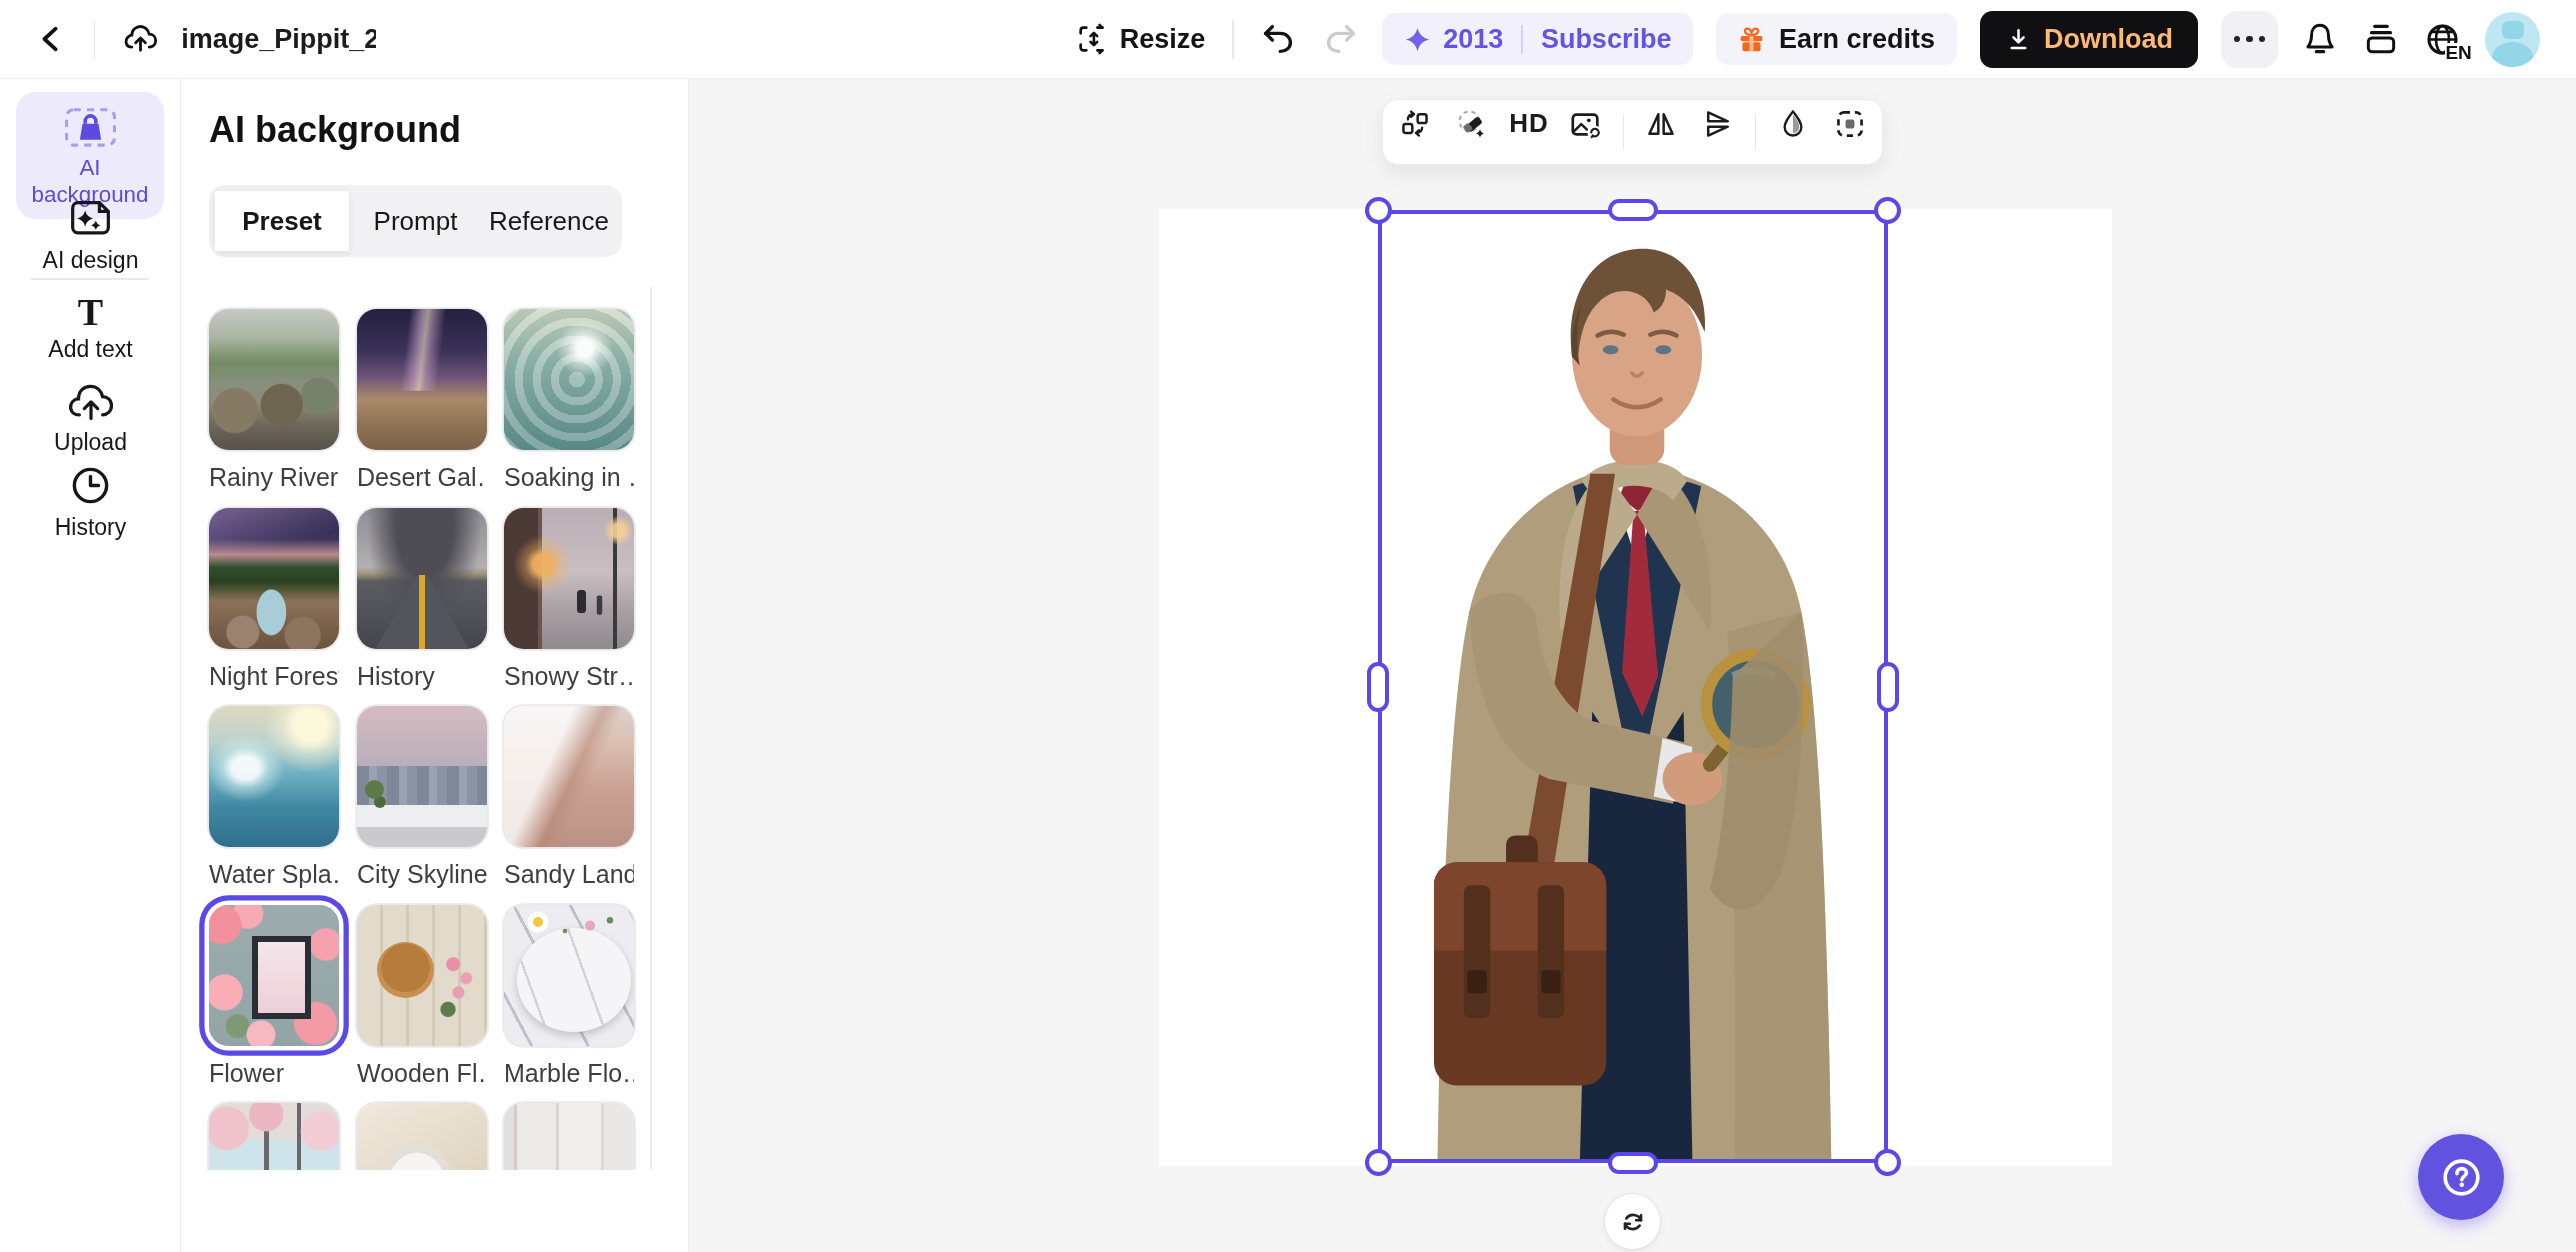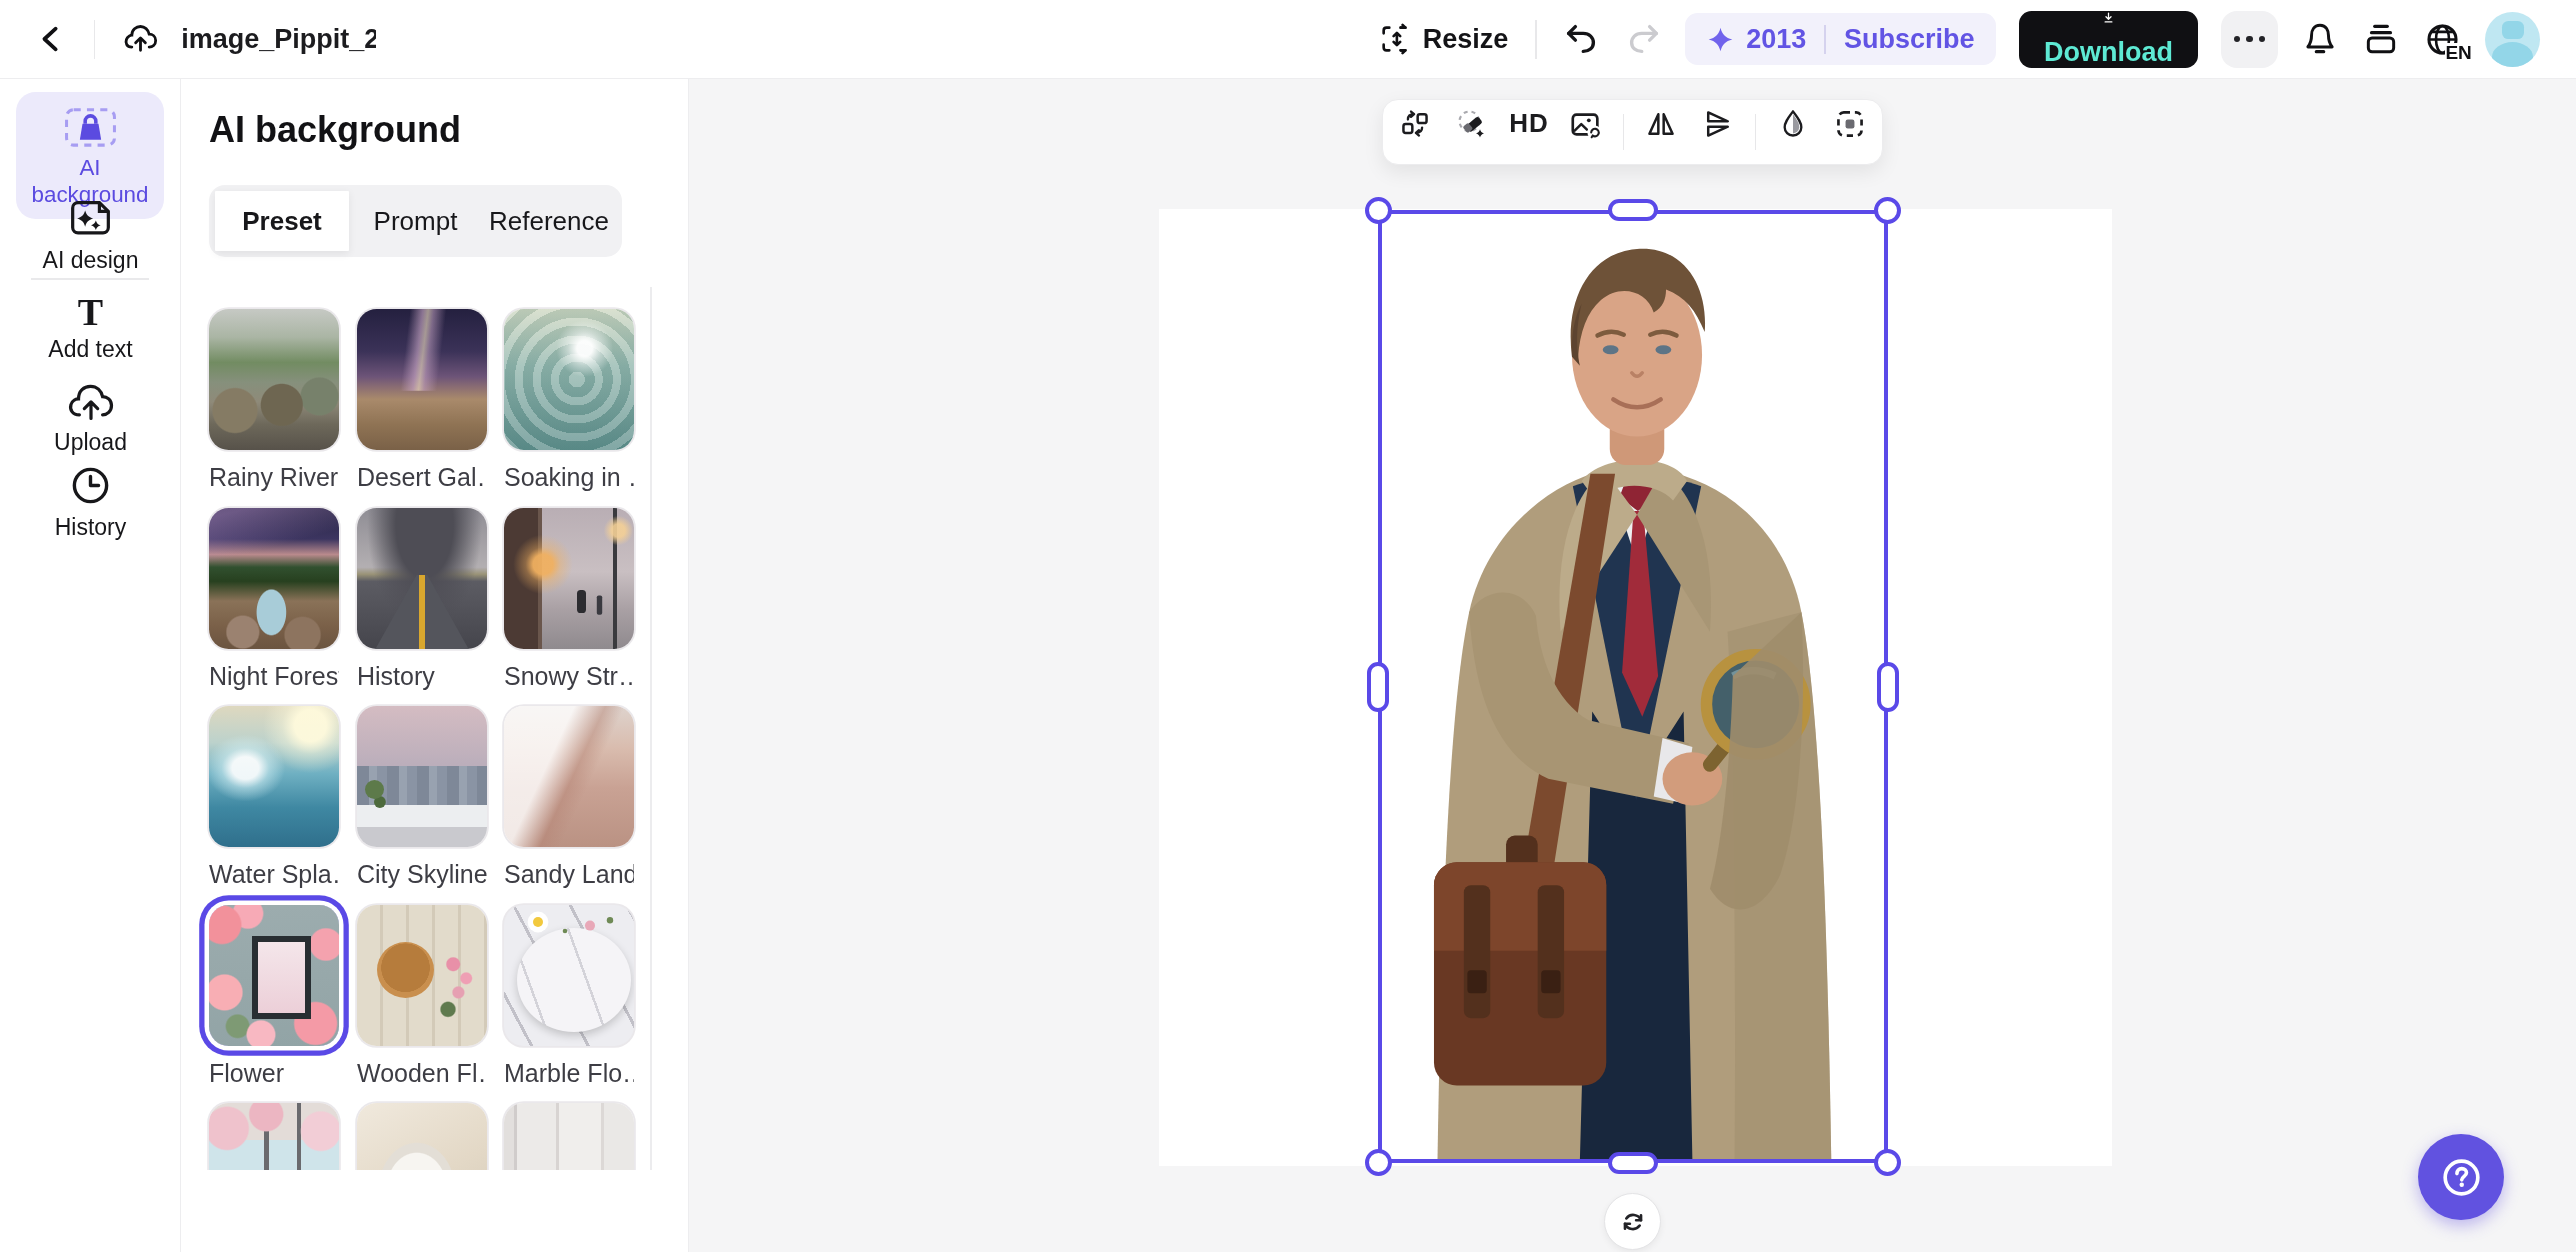--- a/index.html
+++ b/index.html
@@ -15,21 +15,21 @@
   .doc-title { font-size:27px; font-weight:600; color:#1c1c1f; margin-left:16px; max-width:195px;
     white-space:nowrap; overflow:hidden; }
   .hdr-right { margin-left:auto; display:flex; align-items:center; gap:23px; }
   .resize-btn { display:flex; align-items:center; gap:10.7px; font-size:27px; font-weight:600; color:#141417; }
   .undo-redo { display:flex; align-items:center; gap:27px; }
   .pill { display:flex; align-items:center; height:52px; border-radius:12.5px; background:#f2f1fb; padding:0 21.5px; gap:12.5px; }
   .credits-num, .subscribe-lbl { font-size:27px; font-weight:700; color:#6254e4; }
   .pill-div { width:1.8px; height:29px; background:#d5d2ee; margin:0 5.4px; }
   .earn-lbl { font-size:27px; font-weight:600; color:#141418; }
   .download-btn { display:flex; align-items:center; gap:12.5px; height:57px; border-radius:12.5px;
-    background:#101013; color:#5eead4; padding:0 25px; font-size:27px; font-weight:600; border:none; cursor:pointer;flex-direction:column; }
+    background:#101013; color:#fdba74; padding:0 25px; font-size:27px; font-weight:600; border:none; cursor:pointer; }
   .more-btn { width:57px; height:57px; border-radius:16px; background:#f1f1f3; display:flex;
     align-items:center; justify-content:center; gap:6.3px; border:none; cursor:pointer; }
   .dot { width:6.3px; height:6.3px; border-radius:50%; background:#232327; }
   .avatar { width:55px; height:55px; border-radius:50%; background:#bfe7f2; position:relative; overflow:hidden; cursor:pointer; }
   .avatar::before { content:''; position:absolute; left:17px; top:9px; width:21.5px; height:18px; border-radius:6.3px; background:#93d6e8; }
   .avatar::after { content:''; position:absolute; left:7.2px; top:30px; width:41px; height:30px; border-radius:50% 50% 0 0; background:#93d6e8; }
   .globe-wrap { position:relative; }
   .globe-en { position:absolute; right:-10.7px; bottom:-3.6px; font-size:19px; font-weight:800; color:#101013;
     background:#fff; padding:0 0.9px; line-height:1; }
 
@@ -227,20 +227,30 @@
         </button>
       </div>
       <div class="pill">
         <svg width="27" height="27" viewBox="0 0 32 32">
           <path d="M16 2 C18 10 22 14 30 16 C22 18 18 22 16 30 C14 22 10 18 2 16 C10 14 14 10 16 2 Z" fill="#7163ec"></path>
         </svg>
         <span class="credits-num">2013</span>
         <div class="pill-div"></div>
         <span class="subscribe-lbl">Subscribe</span>
       </div>
+      <div class="pill" style="background:#f4f3fa;">
+        <svg width="29" height="29" viewBox="0 0 32 32">
+          <rect x="4" y="12" width="24" height="6" rx="2" fill="#f2691e"></rect>
+          <rect x="6" y="19" width="20" height="10" rx="2" fill="#f2691e"></rect>
+          <rect x="14" y="12" width="4" height="17" fill="#fff" opacity="0.85"></rect>
+          <rect x="14" y="12" width="4" height="17" fill="#f2691e" opacity="0.35"></rect>
+          <path d="M16 11 C10 11 8 8 9 5.5 C10 3 14 3.5 16 8 C18 3.5 22 3 23 5.5 C24 8 22 11 16 11 Z" fill="none" stroke="#f2691e" stroke-width="2.6"></path>
+        </svg>
+        <span class="earn-lbl">Earn credits</span>
+      </div>
       <button class="download-btn">
         <svg width="27" height="27" viewBox="0 0 32 32">
           <path d="M16 5 V19 M10 13.5 L16 19.5 L22 13.5" fill="none" stroke="#fff" stroke-width="3" stroke-linecap="round" stroke-linejoin="round"></path>
           <path d="M8 26 H24" stroke="#fff" stroke-width="3" stroke-linecap="round"></path>
         </svg>
         <span>Download</span>
       </button>
       <button class="more-btn">
         <span class="dot"></span>
           <span class="dot"></span>

